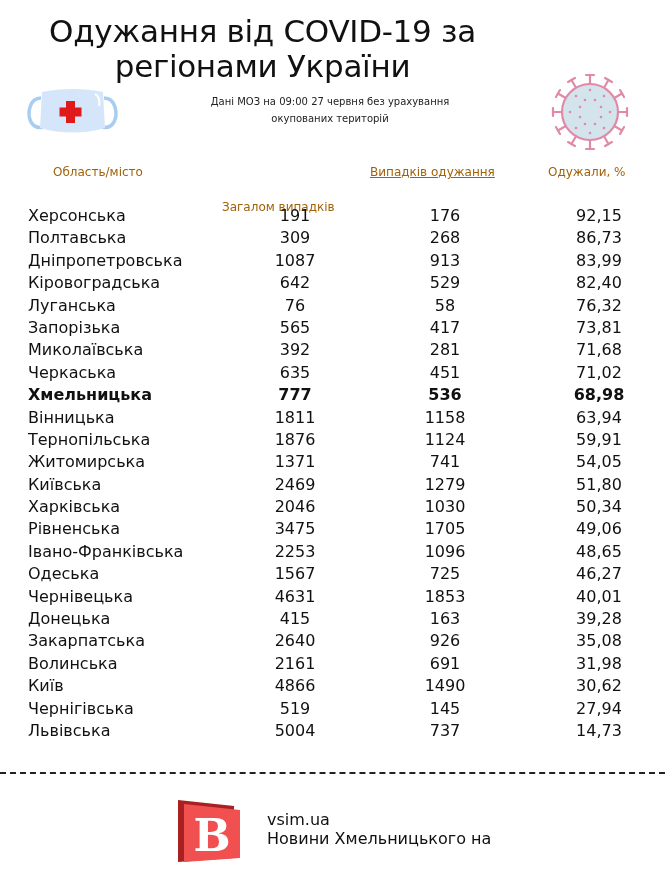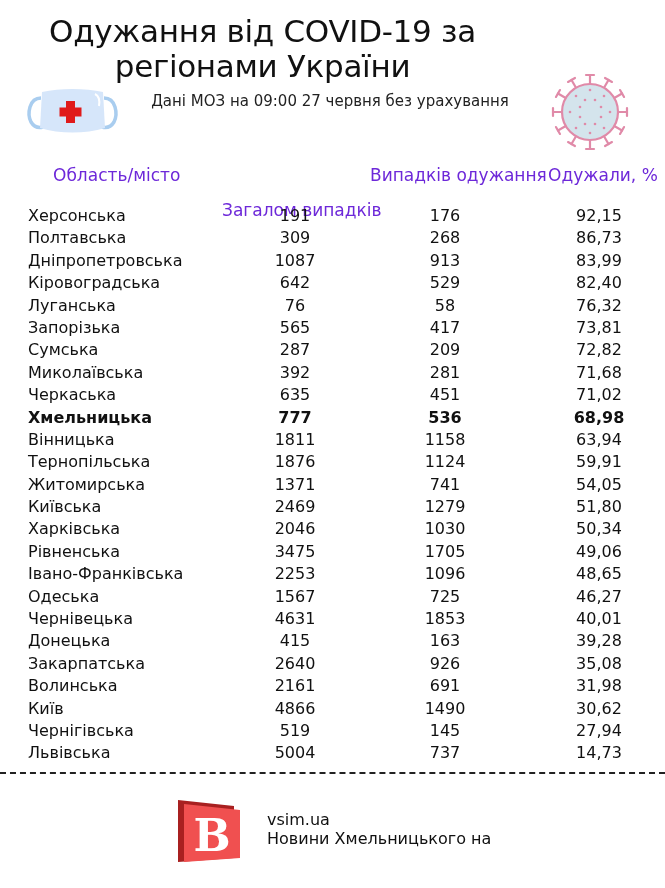--- a/index.html
+++ b/index.html
@@ -6,33 +6,33 @@
     html, body { width: 665px; height: 888px; background: #ffffff; overflow: hidden; }
     body { font-family: "DejaVu Sans", "Liberation Sans", sans-serif; color: #111; position: relative; }
 
     .title {
       position: absolute; left: 0; top: 14px; width: 525px;
       text-align: center; font-size: 31px; line-height: 35px; font-weight: normal;
       letter-spacing: -0.3px; color: #111;
     }
     .subtitle {
       position: absolute; left: 120px; top: 93px; width: 420px;
-      text-align: center; font-size: 15px; line-height: 17px; color: #222;
+      text-align: center; font-size: 10px; line-height: 17px; color: #222;
     }
     .mask-icon { position: absolute; left: 25px; top: 84px; width: 95px; height: 52px; }
     .virus-icon { position: absolute; left: 548px; top: 71px; width: 84px; height: 82px; }
 
     .table-header {
       position: absolute; top: 165px; left: 0; width: 580px; height: 18px;
-      font-size: 17px; color: #6d28d9;
+      font-size: 12px; color: #a16207;
     }
     .table-header span { position: absolute; top: 0; white-space: nowrap; }
     .h-region { left: 53px; }
     .h-total { left: 222px; margin-top: 35px; }
-    .h-recovered { left: 370px; }
+    .h-recovered { left: 370px; text-decoration: underline; }
     .h-percent { left: 548px; }
 
     .rows { position: absolute; top: 205px; left: 0; width: 665px; }
     .row { position: relative; height: 22.4px; font-size: 16px; line-height: 22px; color: #111; }
     .row span { position: absolute; top: 0; white-space: nowrap; }
     .row .c-region { left: 28px; }
     .row .c-total { left: 295px; width: 0; display: flex; justify-content: center; }
     .row .c-recovered { left: 445px; width: 0; display: flex; justify-content: center; }
     .row .c-percent { left: 599px; width: 0; display: flex; justify-content: center; }
     .row.highlight { font-weight: bold; }
@@ -59,20 +59,21 @@
   <path d="M16 14 C4 14 2 30 6 38 C9 43 14 44 18 43" fill="none" stroke="#a9cdef" stroke-width="3.5"></path>
   <path d="M79 14 C91 14 93 30 89 38 C86 43 81 44 77 43" fill="none" stroke="#a9cdef" stroke-width="3.5"></path>
   <path d="M17 8 C35 4 60 4 78 8 L80 44 C60 50 35 50 15 44 Z" fill="#d6e6fa"></path>
   <path d="M70 10 C74 12 75 16 74 22" fill="none" stroke="#ffffff" stroke-width="2"></path>
   <rect x="41" y="17" width="9" height="22" fill="#e01a1a"></rect>
   <rect x="34.5" y="23.5" width="22" height="9" fill="#e01a1a"></rect>
 </svg>
 
 <div class="subtitle">
   <div>Дані МОЗ на 09:00 27 червня без урахування</div>
+  <div>окупованих територій</div>
 </div>
 
 <svg class="virus-icon" viewBox="0 0 84 82">
   <g stroke="#e08aa8" stroke-width="2.2" fill="none" stroke-linecap="round">
     <g transform="translate(42,41)">
       <g id="spike">
           <line x1="0" y1="-28" x2="0" y2="-37"></line>
           <line x1="-4" y1="-37" x2="4" y2="-37"></line>
         </g>
       <use href="#spike" transform="rotate(30)"></use>
@@ -147,26 +148,20 @@
       <span class="c-recovered">58</span>
       <span class="c-percent">76,32</span>
     </div>
     <div class="row">
       <span class="c-region">Запорізька</span>
       <span class="c-total">565</span>
       <span class="c-recovered">417</span>
       <span class="c-percent">73,81</span>
     </div>
     <div class="row">
-      <span class="c-region">Сумська</span>
-      <span class="c-total">287</span>
-      <span class="c-recovered">209</span>
-      <span class="c-percent">72,82</span>
-    </div>
-    <div class="row">
       <span class="c-region">Миколаївська</span>
       <span class="c-total">392</span>
       <span class="c-recovered">281</span>
       <span class="c-percent">71,68</span>
     </div>
     <div class="row">
       <span class="c-region">Черкаська</span>
       <span class="c-total">635</span>
       <span class="c-recovered">451</span>
       <span class="c-percent">71,02</span>

